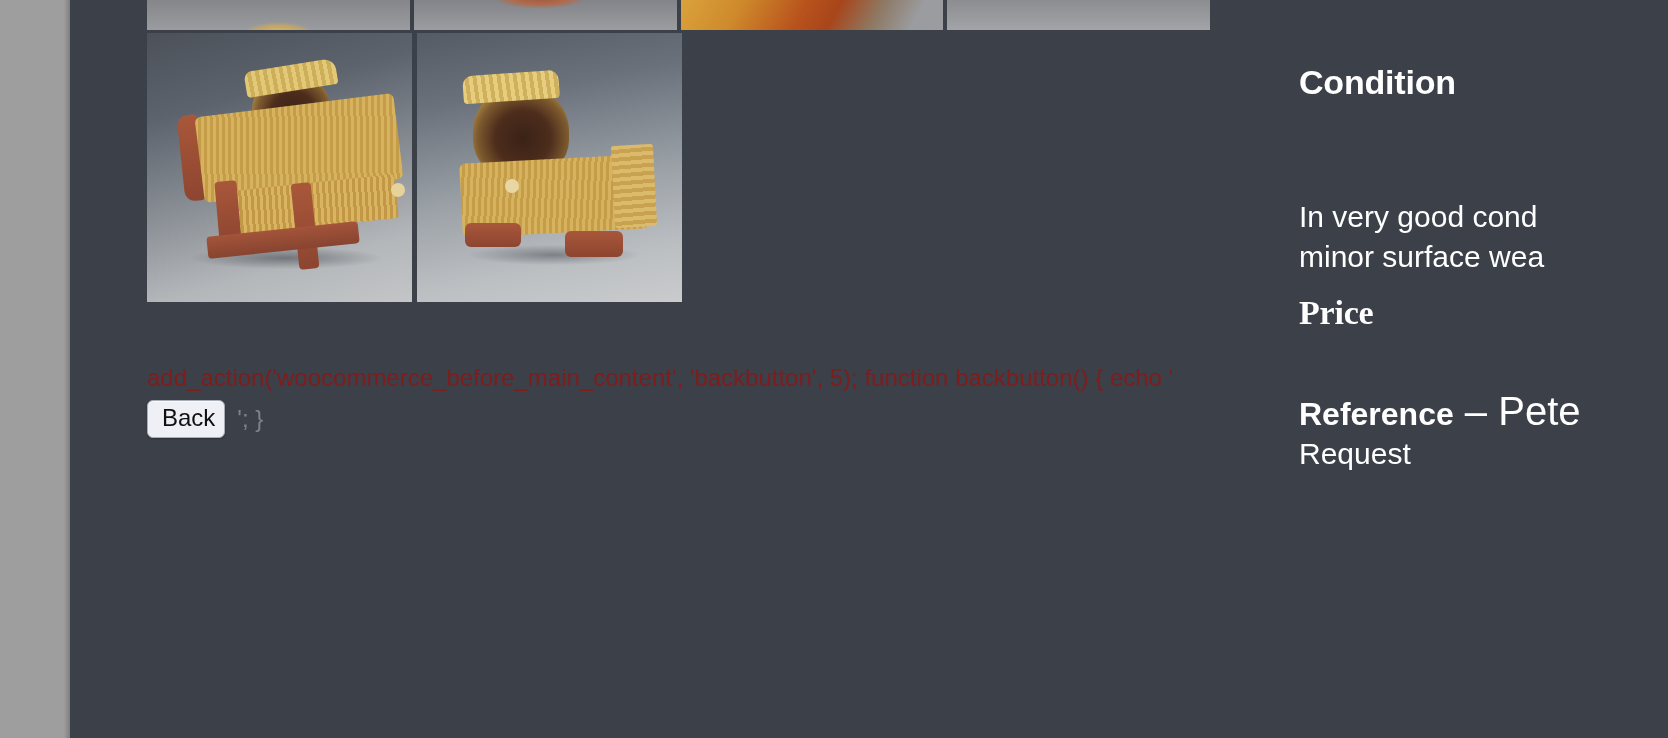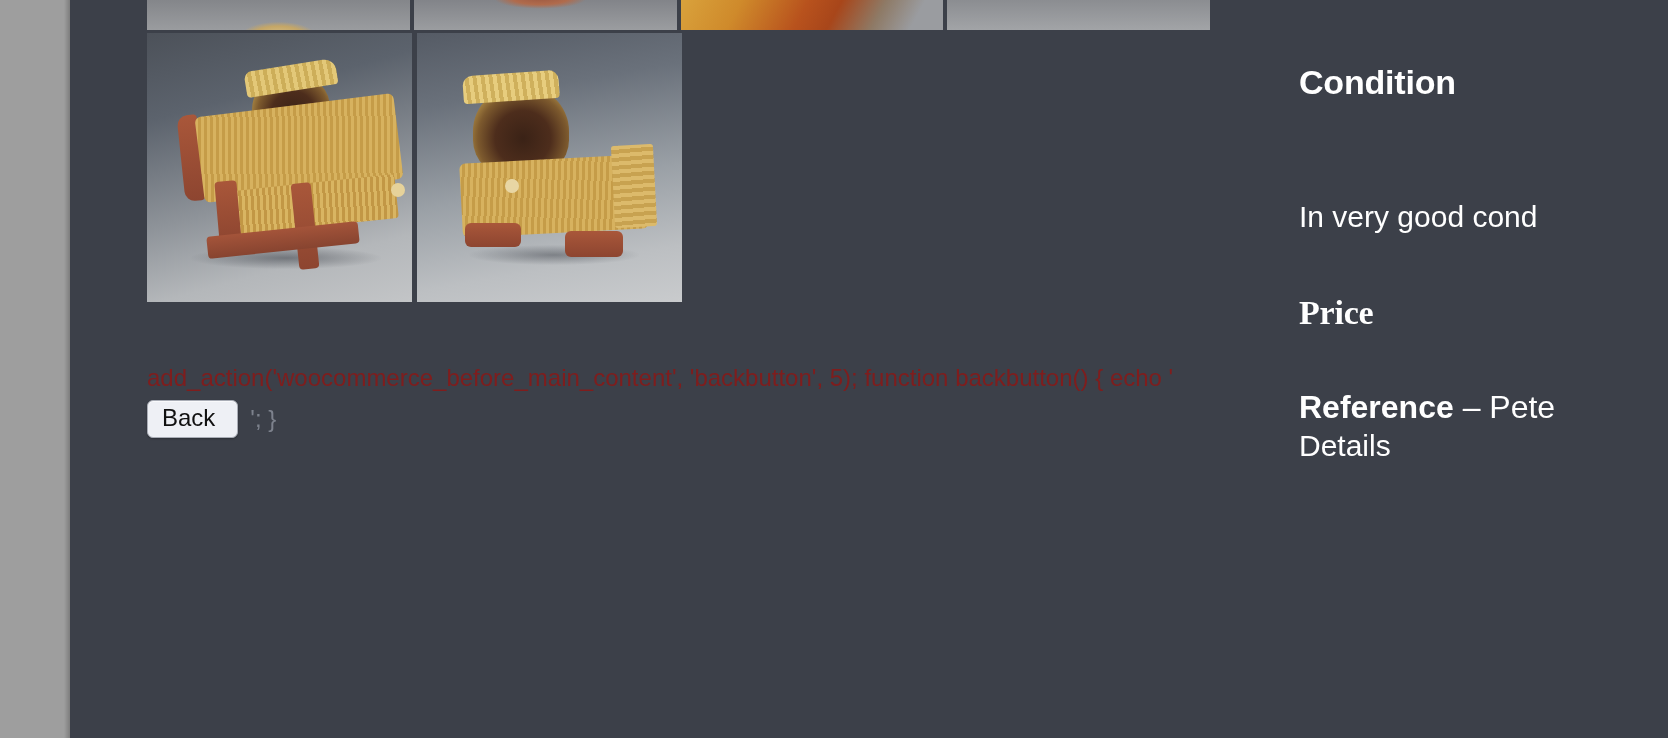--- a/index.html
+++ b/index.html
@@ -191,21 +191,21 @@
     display:flex; align-items:center;
   }
   .back-button{
     font-family:"Liberation Sans", sans-serif;
     font-size:24px;
     line-height:normal;
     color:#111;
     background:#eef0f5;
     border:1px solid #a9adb6;
     border-radius:6px;
-    padding:3px 22px 5px 14px;
+    padding:3px 9px 5px 14px;
     box-shadow:0 1px 0 rgba(255,255,255,0.6) inset, 0 1px 2px rgba(0,0,0,0.25);
     cursor:pointer;
   }
   .leak-tail{
     color:#7d828d;
     font-size:24px;
     margin-left:12px;
   }
 
   
@@ -222,21 +222,21 @@
     font-weight:bold;
     line-height:40px;
     letter-spacing:-0.2px;
   }
   .info-p{
     font-size:30px;
     line-height:40px;
     font-weight:normal;
   }
   .info-ref .ref-label{ font-weight:bold; font-size:32px;text-align:center; }
-  .info-ref .ref-rest{ font-weight:normal; font-size:32px; }
+  .info-ref .ref-rest{ font-weight:normal; font-size:40px; }
 
   .pos-condition{ top:62px; }
   .pos-conddesc { top:157px;margin-top:40px; }
   .pos-price    { top:293px;font-family:Liberation Serif, serif; }
   .pos-ref      { top:389px; }
   .pos-seelist  { top:527px; }
   .pos-request  { top:621px; }
 </style>
 </head>
 <body>
@@ -292,28 +292,29 @@
     <button class="back-button">Back</button>
     <span class="leak-tail">'; }</span>
   </div>
 
   <div class="info-col">
 
     <div class="info-block info-h pos-condition">Condition</div>
 
     <div class="info-block pos-conddesc">
       <div class="info-p">In very good cond</div>
+      <div class="info-p">minor surface wea</div>
     </div>
 
     <div class="info-block info-h pos-price">Price</div>
 
     <div class="info-block info-ref pos-ref">
       <div>
         <span class="ref-label">Reference</span><span class="ref-rest"> – Pete</span>
       </div>
-      <div class="info-p">Details</div>
+      <div class="info-p">Request</div>
     </div>
 
 
 
   </div>
 
 </div>
 
 </body></html>

